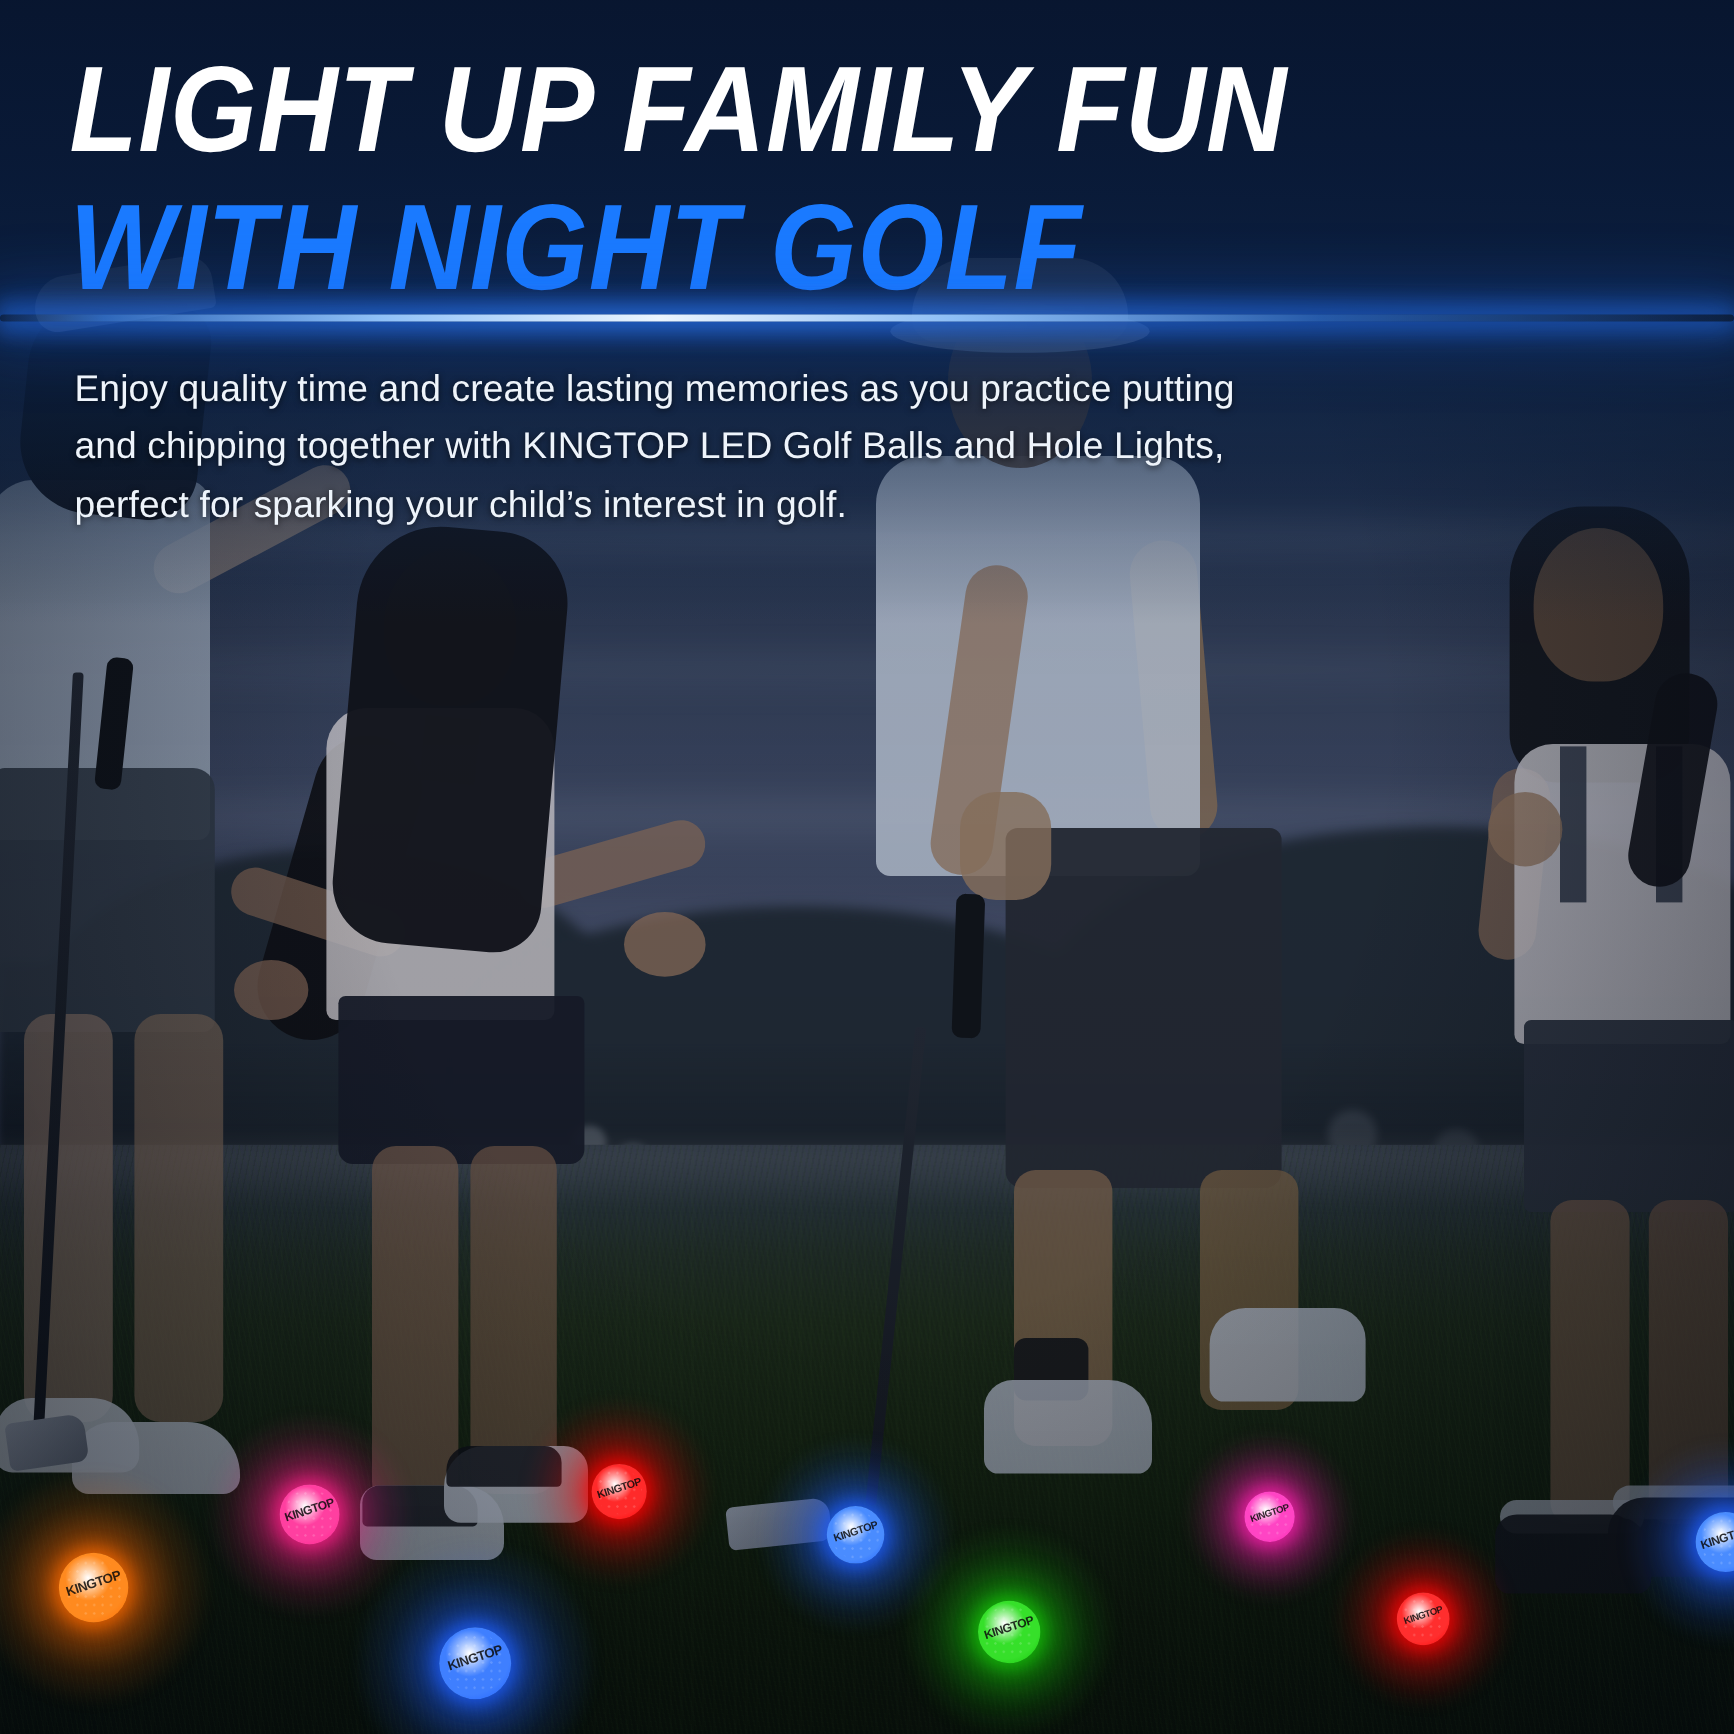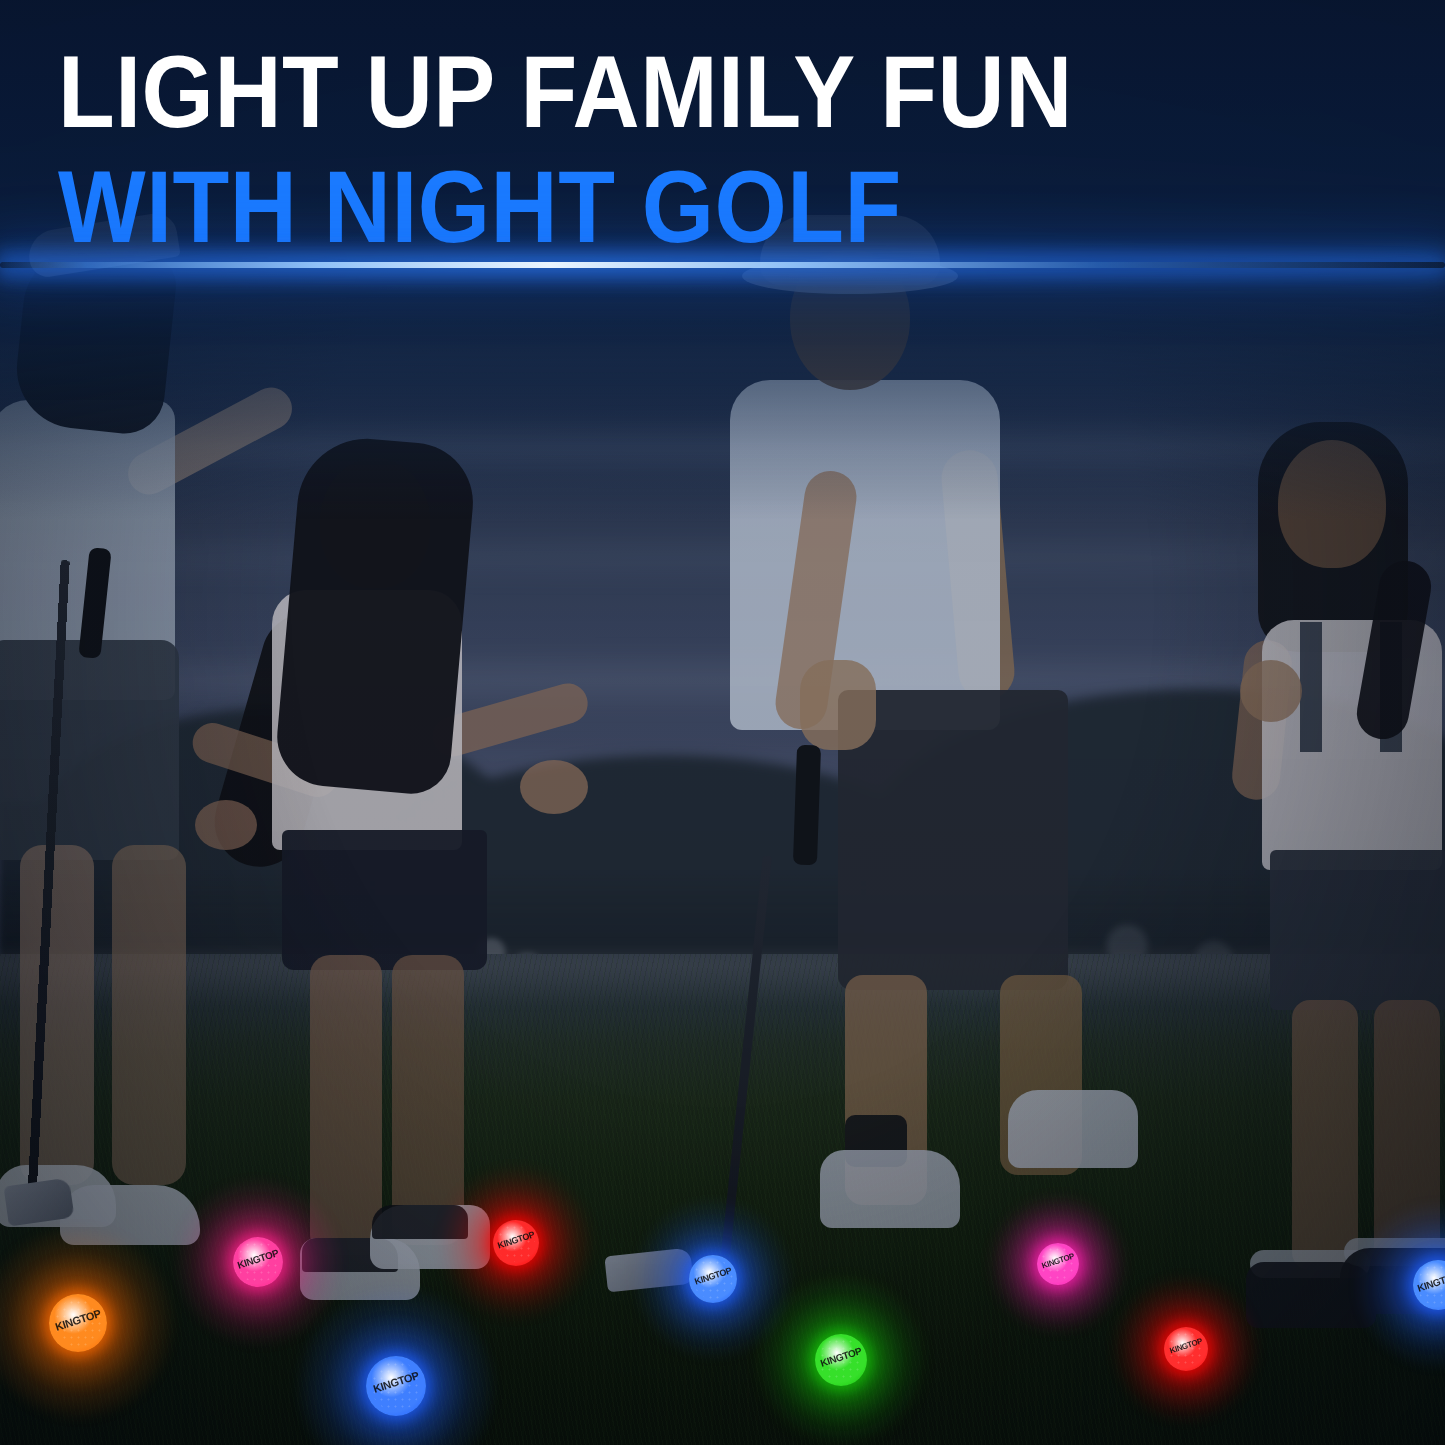--- a/index.html
+++ b/index.html
@@ -196,20 +196,21 @@
     mix-blend-mode:multiply;
   }
   .vignette{
     position:absolute;inset:0;
     background:radial-gradient(ellipse at 50% 42%, rgba(0,0,0,0) 42%, rgba(2,6,14,.55) 100%);
   }
 
   .headline{
     position:absolute;left:58px;top:46px;width:1320px;
     line-height:.92;
+    font-style:italic;
   }
   .hl-line{
     display:block;
     font-family:"Liberation Sans", sans-serif;
     font-weight:700;
     font-size:86px;
     letter-spacing:.5px;
     transform:scaleX(1.08) scaleY(1.18);
     transform-origin:left top;
     white-space:nowrap;
@@ -395,14 +396,17 @@
   <div class="topveil"></div>
 
   <div class="headline">
     <span class="hl-line hl1">LIGHT UP FAMILY FUN</span>
     <span class="hl-line hl2">WITH NIGHT GOLF</span>
   </div>
 
   <div class="beamglow"></div>
   <div class="beam"></div>
 
+  <div class="bodycopy">
+    <p>Enjoy quality time and create lasting memories as you practice putting and chipping together with KINGTOP LED Golf Balls and Hole Lights, perfect for sparking your child’s interest in golf.</p>
+  </div>
 
 </div>
 
 </body></html>

